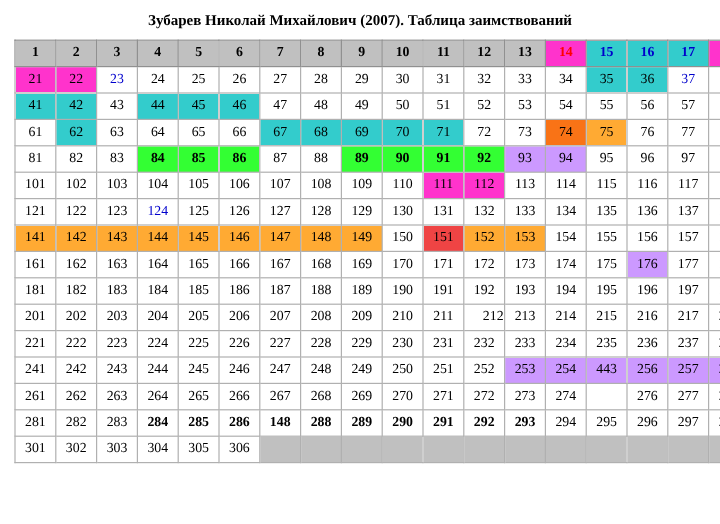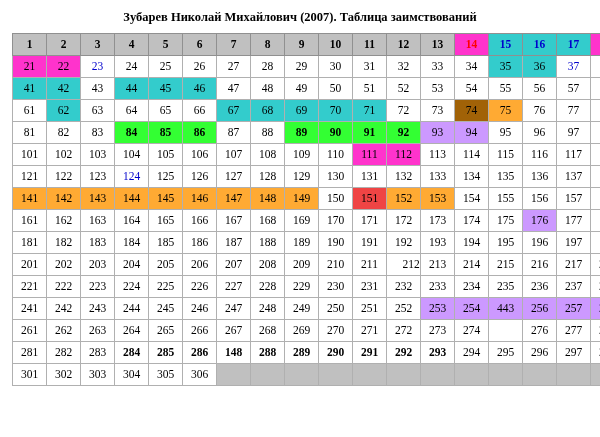--- a/index.html
+++ b/index.html
@@ -135,21 +135,21 @@
           <td style="color: rgb(0, 0, 0);">64</td>
           <td style="color: rgb(0, 0, 0);">65</td>
           <td style="color: rgb(0, 0, 0);">66</td>
           <td style="background: rgb(51, 204, 204); color: rgb(0, 0, 0);">67</td>
           <td style="background: rgb(51, 204, 204); color: rgb(0, 0, 0);">68</td>
           <td style="background: rgb(51, 204, 204); color: rgb(0, 0, 0);">69</td>
           <td style="background: rgb(51, 204, 204); color: rgb(0, 0, 0);">70</td>
           <td style="background: rgb(51, 204, 204); color: rgb(0, 0, 0);">71</td>
           <td style="color: rgb(0, 0, 0);">72</td>
           <td style="color: rgb(0, 0, 0);">73</td>
-          <td style="background: #a16207; color: rgb(0, 0, 0);">74</td>
+          <td style="background: #f97316; color: rgb(0, 0, 0);">74</td>
           <td style="background: rgb(255, 170, 51); color: rgb(0, 0, 0);">75</td>
           <td style="color: rgb(0, 0, 0);">76</td>
           <td style="color: rgb(0, 0, 0);">77</td>
           <td style="color: rgb(0, 0, 0);">78</td>
         </tr>
         <tr>
           <td style="color: rgb(0, 0, 0);">81</td>
           <td style="color: rgb(0, 0, 0);">82</td>
           <td style="color: rgb(0, 0, 0);">83</td>
           <td class="bold" style="background: rgb(51, 255, 51); color: rgb(0, 0, 0);">84</td>

